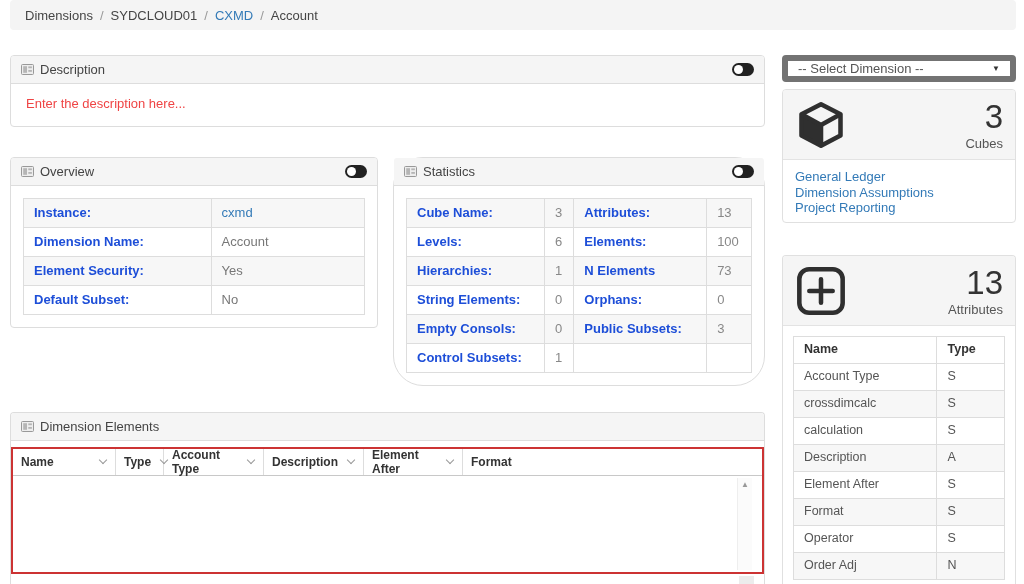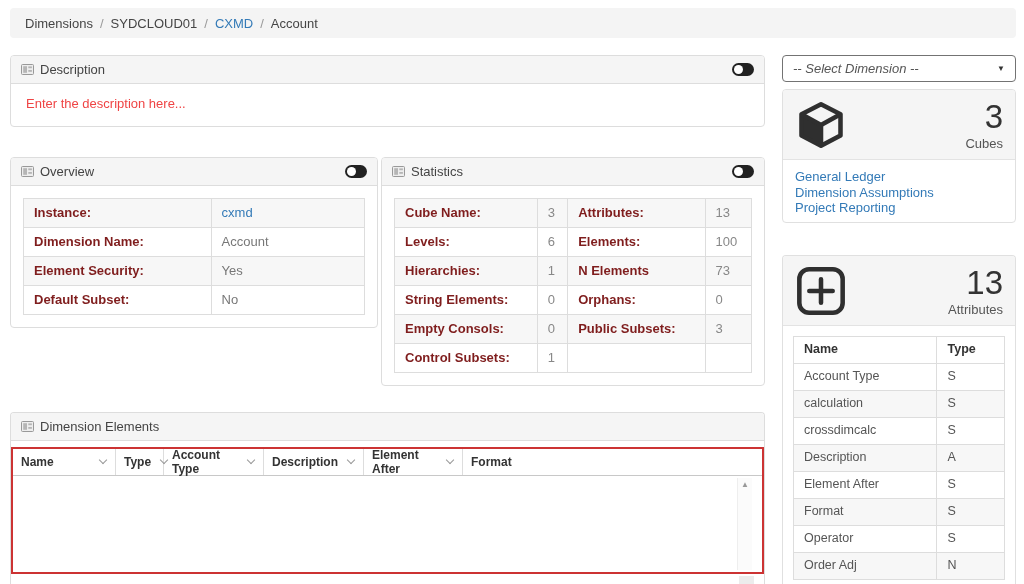--- a/index.html
+++ b/index.html
@@ -5,21 +5,21 @@
   * { margin:0; padding:0; box-sizing:border-box; }
   html,body { width:1024px; height:584px; }
   body {
     position:relative; overflow:hidden; background:#fff;
     font-family:"Liberation Sans", sans-serif; color:#444;
   }
   a { text-decoration:none; }
 
   
   .breadcrumb {
-    position:absolute; left:10px; top:8px; right:8px; height:30px;
+    position:absolute; left:10px; top:0; right:8px; height:30px;
     background:#f4f4f4; border-radius:4px; display:flex; align-items:center;
     padding:0 15px; font-size:13px; color:#454545; gap:7px;
   }
   .breadcrumb .sep { color:#999; }
   .breadcrumb .crumb-link { color:#337ab7; cursor:pointer; }
 
   
   .main { position:absolute; left:10px; top:55px; width:755px; }
   .sidebar { position:absolute; left:782px; top:55px; width:234px; }
 
@@ -40,29 +40,29 @@
     content:""; position:absolute; left:2px; top:2px; width:9px; height:9px;
     background:#fff; border-radius:50%;
   }
 
   
   .desc-body { padding:12px 15px; height:42px; }
   .desc-input { font-size:13px; color:#ef4444; width:100%; border:none; outline:none;
     background:transparent; font-family:"Liberation Sans", sans-serif; }
 
   
-  .row2 { margin-top:30px; display:flex; gap:3px; align-items:flex-start;justify-content:center; }
+  .row2 { margin-top:30px; display:flex; gap:15px; align-items:flex-start;justify-content:center; }
   .panel-overview { width:368px; flex:0 0 auto; }
-  .panel-stats { flex:1; }
+  .panel-stats { flex:1;border-radius:30px; }
   .panel-body { padding:12px; }
 
   table.kv { width:100%; border-collapse:collapse; font-size:13px; }
   table.kv td { border:1px solid #ddd; padding:7px 10px; line-height:14px; }
   table.kv tr:nth-child(odd) td { background:#f7f7f7; }
-  table.kv td.k { font-weight:bold; color:#7f1d1d; }
+  table.kv td.k { font-weight:bold; color:#1d4ed8; }
   .ov td.k { width:55%; }
   .ov td.v { color:#777; }
   .ov a.val-link { color:#337ab7; }
   .st td.k1 { width:40%; } .st td.v1 { width:8.5%; color:#888; }
   .st td.k2 { width:38.5%; } .st td.v2 { width:13%; color:#888; }
 
   
   .panel-de { margin-top:26px; height:200px; border-bottom:none;
     border-radius:4px 4px 0 0; position:relative; }
   .grid-annot { margin-top:6px; border:2px solid #cc3333; }
@@ -84,24 +84,23 @@
     background:#fbfbfb; border-left:1px solid #eee; text-align:center; cursor:pointer;
   }
   .scroll-up { color:#999; font-size:8px; line-height:13px; display:block; }
   .grid-continue { height:40px; position:relative; background:#fff; }
   .grid-continue .strip {
     position:absolute; right:10px; top:2px; width:15px; height:100%; background:#ececec;
   }
 
   
   .dim-select {
-    height:27px; border:1px solid #737373; border-radius:4px; background:#fff;
+    height:27px; border:6px solid #737373; border-radius:4px; background:#fff;
     display:flex; align-items:center; padding:0 10px; font-size:13px; color:#555;
     cursor:pointer;
-    font-style:italic;
   }
   .dim-select .arrow { margin-left:auto; font-size:8px; color:#333; }
   .card { margin-top:7px; border:1px solid #e0e0e0; border-radius:4px; background:#fff; }
   .card-top {
     background:#f5f5f5; padding:9px 12px; display:flex; align-items:flex-start;
     height:70px; border-bottom:1px solid #e3e3e3; border-radius:3px 3px 0 0;
   }
   .card-num-wrap { margin-left:auto; text-align:right; }
   .card-num { font-size:33px; color:#333; line-height:36px; }
   .card-sub { font-size:13px; color:#555; margin-top:1px; }
@@ -337,25 +336,25 @@
             <th class="c-name">Name</th>
             <th>Type</th>
           </tr>
         </thead>
         <tbody>
           <tr>
             <td>Account Type</td>
             <td>S</td>
           </tr>
           <tr>
+            <td>crossdimcalc</td>
+            <td>S</td>
+          </tr>
+          <tr>
             <td>calculation</td>
-            <td>S</td>
-          </tr>
-          <tr>
-            <td>crossdimcalc</td>
             <td>S</td>
           </tr>
           <tr>
             <td>Description</td>
             <td>A</td>
           </tr>
           <tr>
             <td>Element After</td>
             <td>S</td>
           </tr>

